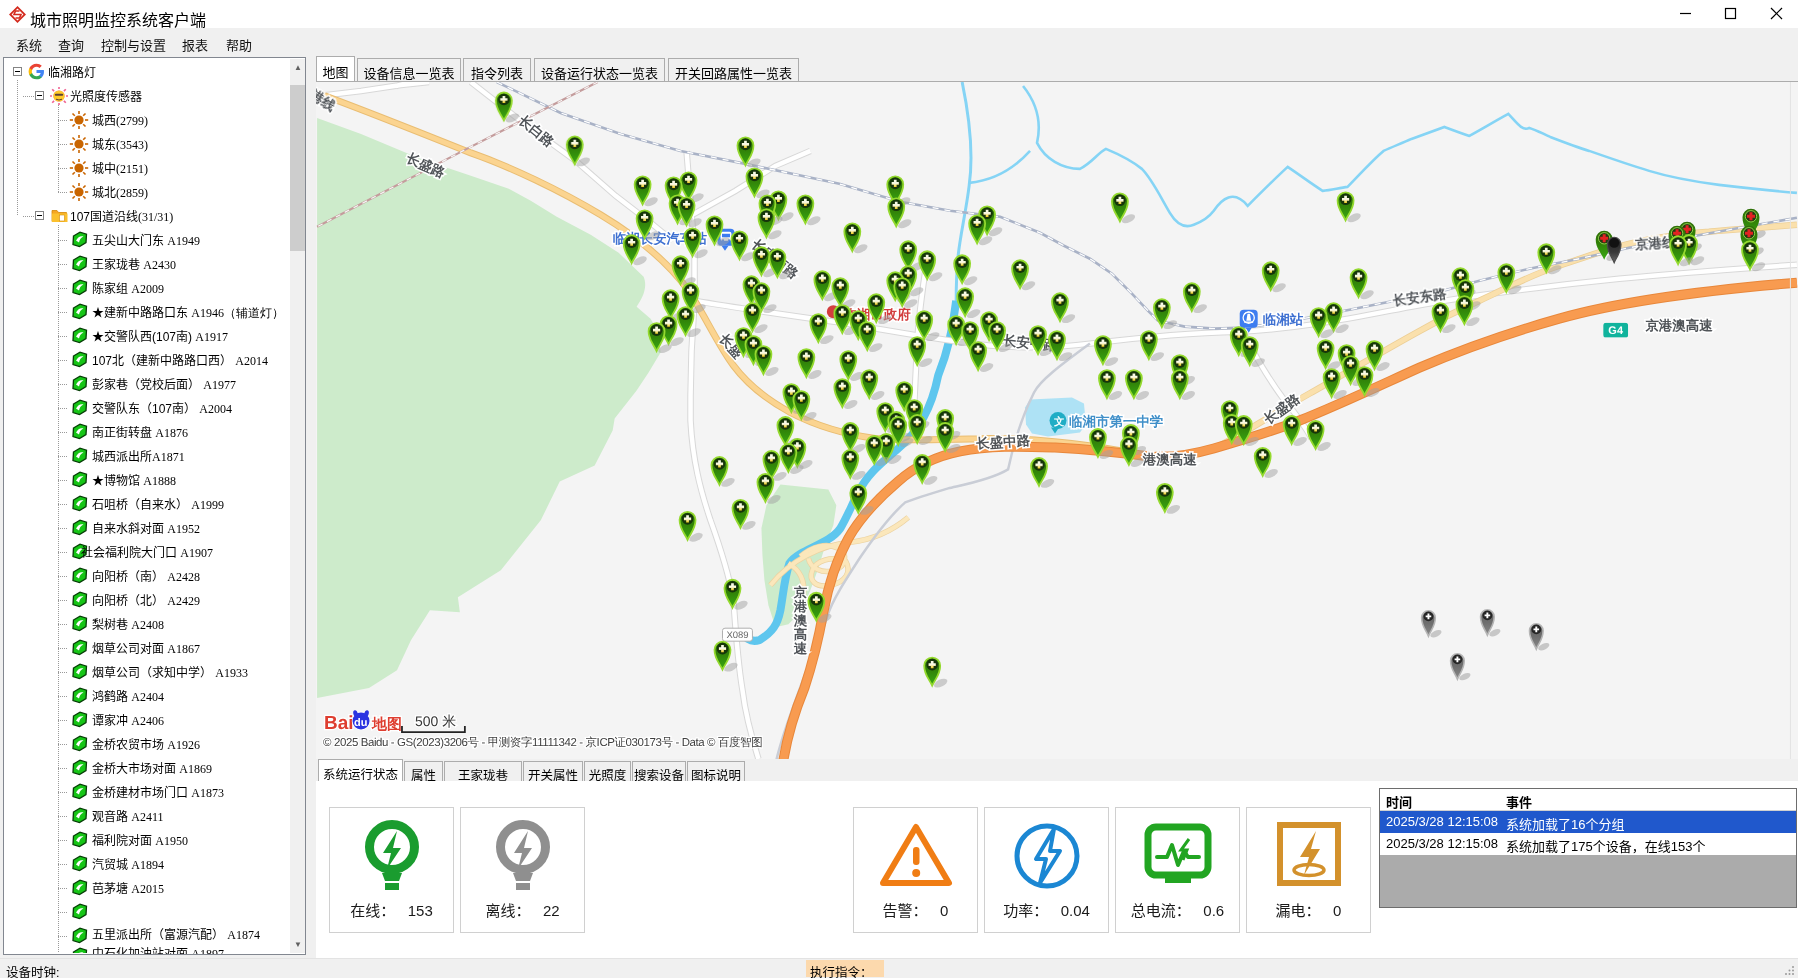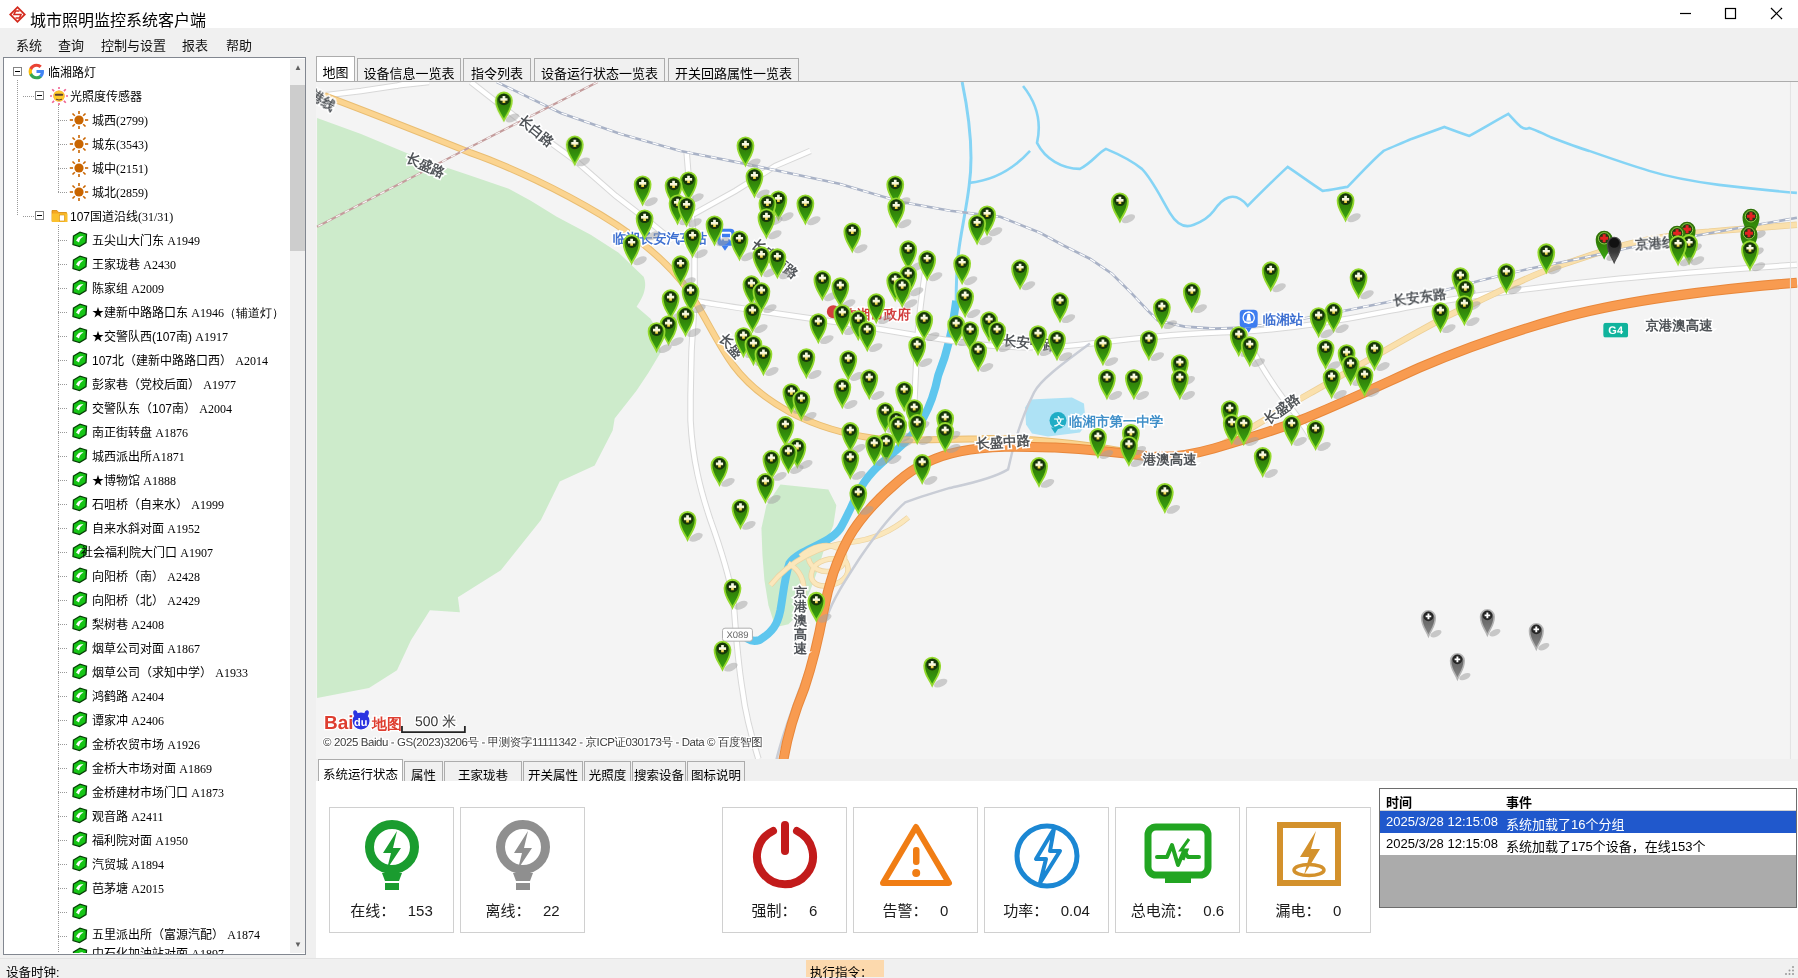--- a/index.html
+++ b/index.html
@@ -691,29 +691,20 @@
       <div class="cicon">
         <svg width="78" height="78" viewBox="0 0 78 78">
 <circle cx="39" cy="30" r="22.5" fill="none" stroke="#8f8f8f" stroke-width="9"></circle>
 <path d="M44,14 L30,36 h8 l-4,16 14,-21 h-8 z" fill="#8f8f8f"></path>
 <path d="M29,56 h20 l-3,8 h-14 z" fill="#8f8f8f"></path>
 <rect x="32" y="66" width="14" height="7" fill="#8f8f8f"></rect>
 </svg>
       </div>
       <div class="clabel">离线：&nbsp;&nbsp;&nbsp;22</div>
     </div>
-    <div class="card" style="left:406px">
-      <div class="cicon">
-        <svg width="78" height="78" viewBox="0 0 78 78">
-<path d="M27,14 A28,28 0 1,0 51,14" fill="none" stroke="#c21b1b" stroke-width="8" stroke-linecap="round"></path>
-<line x1="39" y1="8" x2="39" y2="34" stroke="#c21b1b" stroke-width="8" stroke-linecap="round"></line>
-</svg>
-      </div>
-      <div class="clabel">强制：&nbsp;&nbsp;&nbsp;6</div>
-    </div>
     <div class="card" style="left:537px">
       <div class="cicon">
         <svg width="86" height="78" viewBox="0 0 86 78">
 <path d="M43,10 L76,66 H10 Z" fill="none" stroke="#f07d14" stroke-width="6" stroke-linejoin="round"></path>
 <rect x="40" y="30" width="6.5" height="18" rx="3" fill="#f07d14"></rect>
 <circle cx="43.2" cy="56" r="4" fill="#f07d14"></circle>
 </svg>
       </div>
       <div class="clabel">告警：&nbsp;&nbsp;&nbsp;0</div>
     </div>

